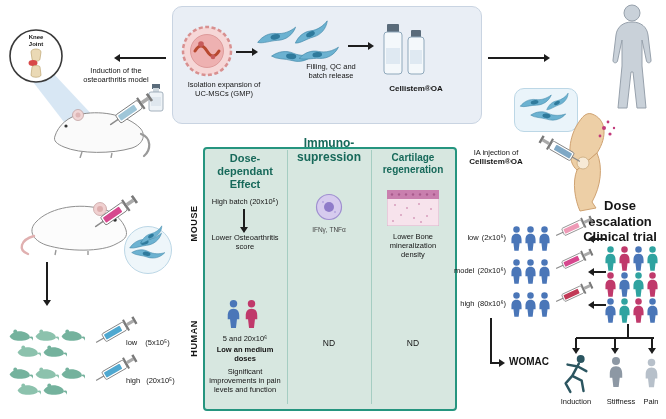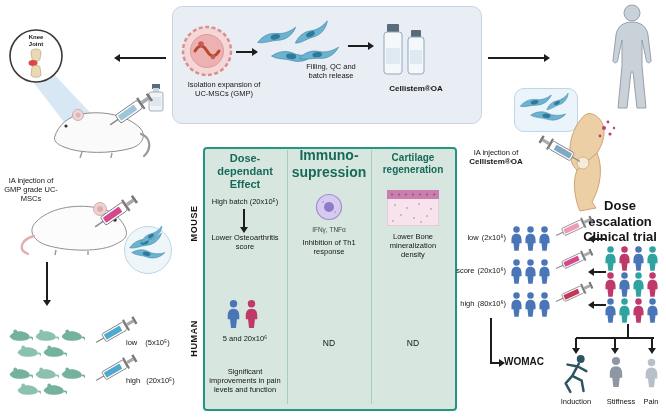--- a/index.html
+++ b/index.html
@@ -94,41 +94,41 @@
   </svg>
 
   <svg class="abs" style="left:8px;top:28px;width:56px;height:56px" viewBox="0 0 56 56">
     <circle cx="28" cy="28" r="26" fill="#ffffff" stroke="#3a3a3a" stroke-width="1.6"></circle>
     <path d="M23,24 C23,20 33,20 33,24 L32,31 C32,34 24,34 24,31 Z" fill="#ead9b5" stroke="#b59a63" stroke-width="0.6"></path>
     <ellipse cx="25" cy="35" rx="4.5" ry="3" fill="#d84848"></ellipse>
     <path d="M24,39 C24,37 32,37 32,39 L33,47 C33,50 23,50 23,47 Z" fill="#ead9b5" stroke="#b59a63" stroke-width="0.6"></path>
   </svg>
   <div class="txt b" style="left:25px;top:34px;width:22px;font-size:6px;line-height:1.1">Knee Joint</div>
 
+  <div class="txt" style="left:68px;top:66px;width:96px">Induction of the osteoarthritis model</div>
 
   <svg class="abs" style="left:147px;top:84px;width:18px;height:28px" viewBox="0 0 18 28">
     <rect x="5" y="0" width="8" height="5" fill="#5a6b7a"></rect>
     <rect x="6" y="4" width="6" height="4" fill="#cfd8de"></rect>
     <rect x="2" y="8" width="14" height="19" rx="2" fill="#eef3f7" stroke="#8fa0ad" stroke-width="0.8"></rect>
     <rect x="4" y="13" width="10" height="9" fill="#dfe7ee"></rect>
   </svg>
 
   <svg class="abs" style="left:52px;top:100px;width:100px;height:58px" viewBox="0 0 100 58">
     <path d="M3,36 C6,26 16,16 30,14 C52,10 76,16 88,28 C94,34 92,44 80,48 C60,54 28,54 12,47 C5,44 1,41 3,36 Z" fill="#fafafa" stroke="#8d8d8d" stroke-width="1"></path>
     <circle cx="26" cy="15" r="5.5" fill="#f0d6d6" stroke="#b99a9a" stroke-width="0.7"></circle>
     <circle cx="26" cy="15" r="2.5" fill="#dfb6b6"></circle>
     <circle cx="14" cy="26" r="1.6" fill="#333"></circle>
     <path d="M89,34 C100,38 99,50 92,56" fill="none" stroke="#999" stroke-width="2.2" stroke-linecap="round"></path>
     <path d="M30,52 L28,58 M60,53 L59,58" stroke="#999" stroke-width="1.4"></path>
   </svg>
   <svg class="abs" style="left:110px;top:117px;width:50px;height:16px;transform:rotate(-35deg);transform-origin:0 50%;color:#9fc6d8" viewBox="0 0 56 18">
       <use href="#sym-syringe"></use>
     </svg>
 
-  <div class="txt" style="left:0px;top:176px;width:62px">IA injection of GMP grade UC-MSCs</div>
 
   <svg class="abs" style="left:16px;top:192px;width:114px;height:64px" viewBox="0 0 114 64">
     <path d="M110,38 C107,28 97,18 82,16 C58,11 32,17 20,30 C12,38 16,48 30,53 C52,60 86,60 100,52 C108,48 112,45 110,38 Z" fill="#fcfcfc" stroke="#909090" stroke-width="1"></path>
     <circle cx="84" cy="17" r="6.5" fill="#f0d0d0" stroke="#c09898" stroke-width="0.7"></circle>
     <circle cx="84" cy="17" r="3" fill="#ddaeae"></circle>
     <circle cx="99" cy="28" r="1.8" fill="#333"></circle>
     <path d="M18,44 C4,48 2,58 12,62" fill="none" stroke="#e0b0b0" stroke-width="2.4" stroke-linecap="round"></path>
     <path d="M40,58 L39,63 M72,59 L72,63" stroke="#999" stroke-width="1.4"></path>
   </svg>
   <svg class="abs" style="left:95px;top:219px;width:50px;height:16px;transform:rotate(-35deg);transform-origin:0 50%;color:#d6488e" viewBox="0 0 56 18">
@@ -195,35 +195,34 @@
   </div>
 
   <div class="abs" style="left:203px;top:147px;width:250px;height:260px;background:#d7e7e0;border:2px solid #25957f;border-radius:4px"></div>
   <div class="abs" style="left:287px;top:150px;width:1px;height:254px;background:#a5cdc2"></div>
   <div class="abs" style="left:371px;top:150px;width:1px;height:254px;background:#a5cdc2"></div>
 
   <div class="txt b rot" style="left:159px;top:218px;width:70px;font-size:9px;letter-spacing:.6px">MOUSE</div>
   <div class="txt b rot" style="left:159px;top:333px;width:70px;font-size:9px;letter-spacing:.6px">HUMAN</div>
 
   <div class="txt b teal" style="left:207px;top:152px;width:76px;font-size:11px">Dose-dependant Effect</div>
-  <div class="txt b teal" style="left:291px;top:147px;width:76px;font-size:14px">Immuno-supression</div>
+  <div class="txt b teal" style="left:291px;top:136px;width:76px;font-size:12px">Immuno-supression</div>
   <div class="txt b teal" style="left:375px;top:152px;width:76px;font-size:10px">Cartilage regeneration</div>
 
   <div class="txt" style="left:205px;top:197px;width:80px">High batch (20x10⁵)</div>
   <div class="shaft-v head-d" style="left:243px;top:209px;height:18px"></div>
   <div class="txt" style="left:208px;top:233px;width:74px">Lower Osteoarthritis score</div>
 
   <svg class="abs" style="left:315px;top:193px;width:28px;height:28px" viewBox="0 0 28 28">
     <circle cx="14" cy="14" r="12.5" fill="#d6cbee" stroke="#9f8fd0" stroke-width="1.2"></circle>
     <circle cx="14" cy="14" r="5" fill="#8f7cc9"></circle>
     <circle cx="8" cy="9" r="1" fill="#b3a5de"></circle>
     <circle cx="20" cy="19" r="1" fill="#b3a5de"></circle>
   </svg>
   <div class="txt" style="left:291px;top:226px;width:76px;font-size:6.5px;color:#444">IFNγ, TNFα</div>
-  <div class="txt" style="left:293px;top:238px;width:72px">Inhibition of Th1 response</div>
 
   <svg class="abs" style="left:387px;top:190px;width:52px;height:36px" viewBox="0 0 52 36">
     <rect x="0" y="0" width="52" height="36" fill="#f7e3ec" stroke="#d3a8c2" stroke-width="0.8"></rect>
     <rect x="0" y="0" width="52" height="9" fill="#c97fae"></rect>
     <g fill="#a85a8c">
         <circle cx="5" cy="4.5" r="1.2"></circle>
         <circle cx="12" cy="4.5" r="1.2"></circle>
         <circle cx="19" cy="4.5" r="1.2"></circle>
         <circle cx="26" cy="4.5" r="1.2"></circle>
         <circle cx="33" cy="4.5" r="1.2"></circle>
@@ -244,20 +243,21 @@
   </svg>
   <div class="txt" style="left:381px;top:232px;width:64px">Lower Bone mineralization density</div>
 
   <svg class="abs" style="left:226px;top:300px;width:15px;height:28px" viewBox="0 0 18 34">
       <use href="#sym-person" fill="#4a76b8"></use>
     </svg>
   <svg class="abs" style="left:244px;top:300px;width:15px;height:28px" viewBox="0 0 18 34">
       <use href="#sym-person" fill="#c0396b"></use>
     </svg>
   <div class="txt" style="left:205px;top:334px;width:80px">5 and 20x10⁶</div>
+  <div class="txt b" style="left:212px;top:345px;width:66px">Low an medium doses</div>
   <div class="txt" style="left:206px;top:367px;width:78px">Significant improvements in pain levels and function</div>
   <div class="txt" style="left:311px;top:338px;width:36px;font-size:8.5px">ND</div>
   <div class="txt" style="left:395px;top:338px;width:36px;font-size:8.5px">ND</div>
 
   <svg class="abs" style="left:602px;top:4px;width:60px;height:112px" viewBox="0 0 60 112">
     <circle cx="30" cy="9" r="8" fill="#c9d1d9" stroke="#97a1ac" stroke-width="1"></circle>
     <path d="M30,18 C21,18 15,23 14,31 L11,56 C10.5,59 14.5,60 15.5,57 L20,36 L20,62 L16,104 L25,104 L29,68 L31,68 L35,104 L44,104 L40,62 L40,36 L44.5,57 C45.5,60 49.5,59 49,56 L46,31 C45,23 39,18 30,18 Z" fill="#c9d1d9" stroke="#97a1ac" stroke-width="1"></path>
   </svg>
 
   <div class="abs" style="left:514px;top:88px;width:62px;height:42px;border-radius:10px;background:#eaf4fa;border:1px solid #bcd7e6"></div>
@@ -306,21 +306,21 @@
     </svg>
   <svg class="abs" style="left:538px;top:226px;width:13px;height:25px" viewBox="0 0 18 34">
       <use href="#sym-person" fill="#4a76b8"></use>
     </svg>
   <svg class="abs" style="left:556px;top:229px;width:40px;height:13px;transform:rotate(-25deg);transform-origin:0 50%;color:#ee9ab6" viewBox="0 0 56 18">
       <use href="#sym-syringe"></use>
     </svg>
   <div class="shaft-h head-l" style="left:594px;top:238px;width:12px"></div>
 
   <div class="abs" style="left:446px;top:266px;width:60px;display:flex;justify-content:flex-end;gap:3px;font-size:7.5px">
-    <span>score</span>
+    <span>model</span>
     <span>(20x10⁶)</span>
   </div>
   <svg class="abs" style="left:510px;top:259px;width:13px;height:25px" viewBox="0 0 18 34">
       <use href="#sym-person" fill="#4a76b8"></use>
     </svg>
   <svg class="abs" style="left:524px;top:259px;width:13px;height:25px" viewBox="0 0 18 34">
       <use href="#sym-person" fill="#4a76b8"></use>
     </svg>
   <svg class="abs" style="left:538px;top:259px;width:13px;height:25px" viewBox="0 0 18 34">
       <use href="#sym-person" fill="#4a76b8"></use>
@@ -380,21 +380,21 @@
     </svg>
   <svg class="abs" style="left:632px;top:298px;width:13px;height:25px" viewBox="0 0 18 34">
       <use href="#sym-person" fill="#c0396b"></use>
     </svg>
   <svg class="abs" style="left:646px;top:298px;width:13px;height:25px" viewBox="0 0 18 34">
       <use href="#sym-person" fill="#4a76b8"></use>
     </svg>
 
   <div class="shaft-v" style="left:490px;top:318px;height:45px"></div>
   <div class="shaft-h head-r" style="left:490px;top:362px;width:9px"></div>
-  <div class="txt b" style="left:504px;top:356px;width:50px;font-size:10px;text-align:left">WOMAC</div>
+  <div class="txt b" style="left:504px;top:356px;width:50px;font-size:10px;text-align:center">WOMAC</div>
 
   <div class="shaft-v" style="left:627px;top:324px;height:14px"></div>
   <div class="shaft-h" style="left:576px;top:337px;width:78px"></div>
   <div class="shaft-v head-d" style="left:575px;top:338px;height:10px"></div>
   <div class="shaft-v head-d" style="left:614px;top:338px;height:10px"></div>
   <div class="shaft-v head-d" style="left:651px;top:338px;height:10px"></div>
 
   <svg class="abs" style="left:560px;top:353px;width:32px;height:42px;color:#2b5560" viewBox="0 0 34 42">
     <circle cx="22" cy="5" r="4.2" fill="currentColor"></circle>
     <path d="M20,10 L13,23 M19,13 L28,18 M19,13 L8,11 M13,23 L23,28 L25,39 M13,23 L6,31 L11,40" stroke="currentColor" stroke-width="2.6" fill="none" stroke-linecap="round" stroke-linejoin="round"></path>

